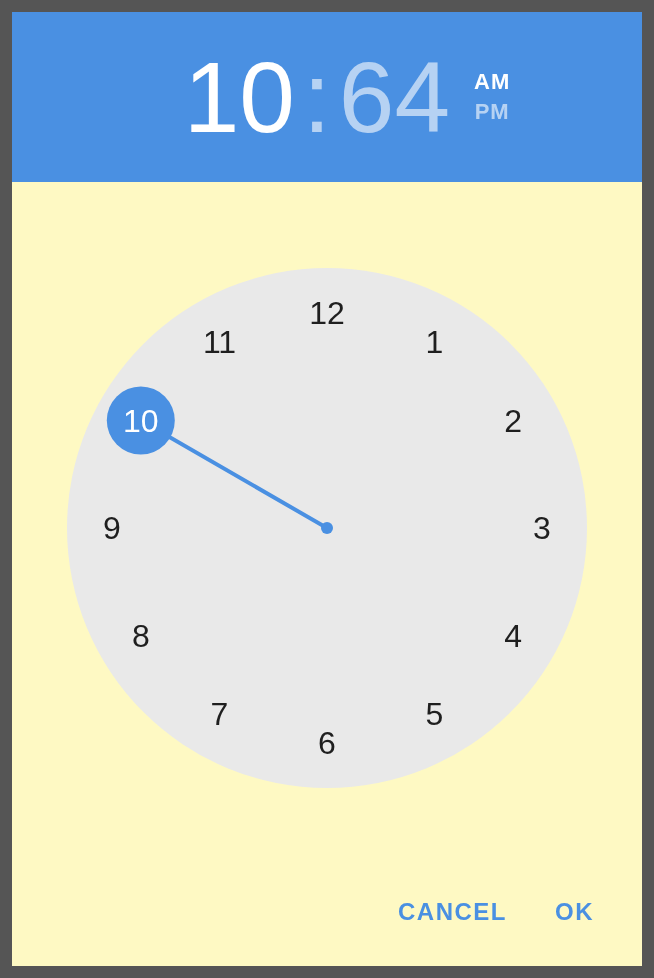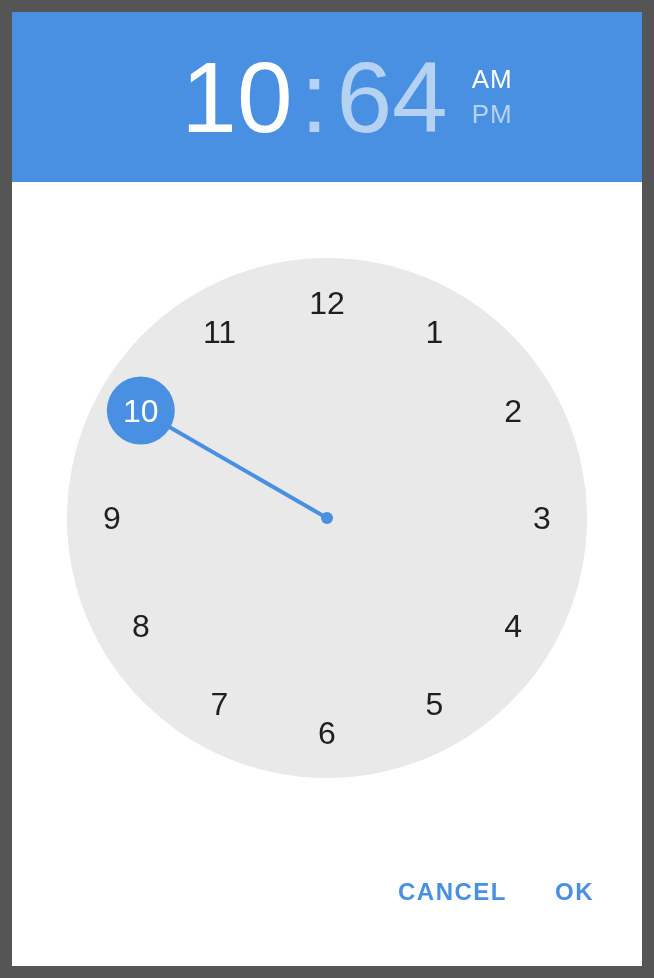--- a/index.html
+++ b/index.html
@@ -4,21 +4,21 @@
   <style>
     * { box-sizing: border-box; margin: 0; padding: 0; }
     body {
       font-family: -apple-system, BlinkMacSystemFont, "Helvetica Neue", Arial, sans-serif;
       background: #555;
       width: 654px;
       height: 978px;
       overflow: hidden;
     }
     .dialog {
-      background: #ffffff;
+      background: #fef9c3;
       position: absolute;
       top: 12px;
       left: 12px;
       right: 12px;
       bottom: 12px;
       display: flex;
       flex-direction: column;
     }
     .header {
       background: #4a90e2;
@@ -41,44 +41,45 @@
     .hour { color: #fff; }
     .colon { color: rgba(255,255,255,0.6); margin: 0 -8px; }
     .minute { color: rgba(255,255,255,0.6); }
     .ampm {
       display: flex;
       flex-direction: column;
       gap: 4px;
       margin-left: 8px;
     }
     .am, .pm {
-      font-size: 26px;
-      font-weight: 400;
+      font-size: 22px;
+      font-weight: 700;
       color: rgba(255,255,255,0.6);
       cursor: pointer;
       letter-spacing: 1px;
+      text-align: center;
     }
     .am.active { color: #fff; }
     .body {
       flex: 1;
       display: flex;
       align-items: center;
       justify-content: center;
       padding: 40px 14px;
     }
     .clock {
       width: 520px;
       height: 520px;
       position: relative;
     }
     .footer {
       display: flex;
       justify-content: flex-end;
       gap: 48px;
-      padding: 24px 48px 60px 24px;
+      padding: 24px 48px 40px 24px;
       align-items: flex-end;
     }
     .btn {
       background: none;
       border: none;
       color: #4a90e2;
       font-size: 24px;
       font-weight: 600;
       letter-spacing: 1.5px;
       cursor: pointer;

